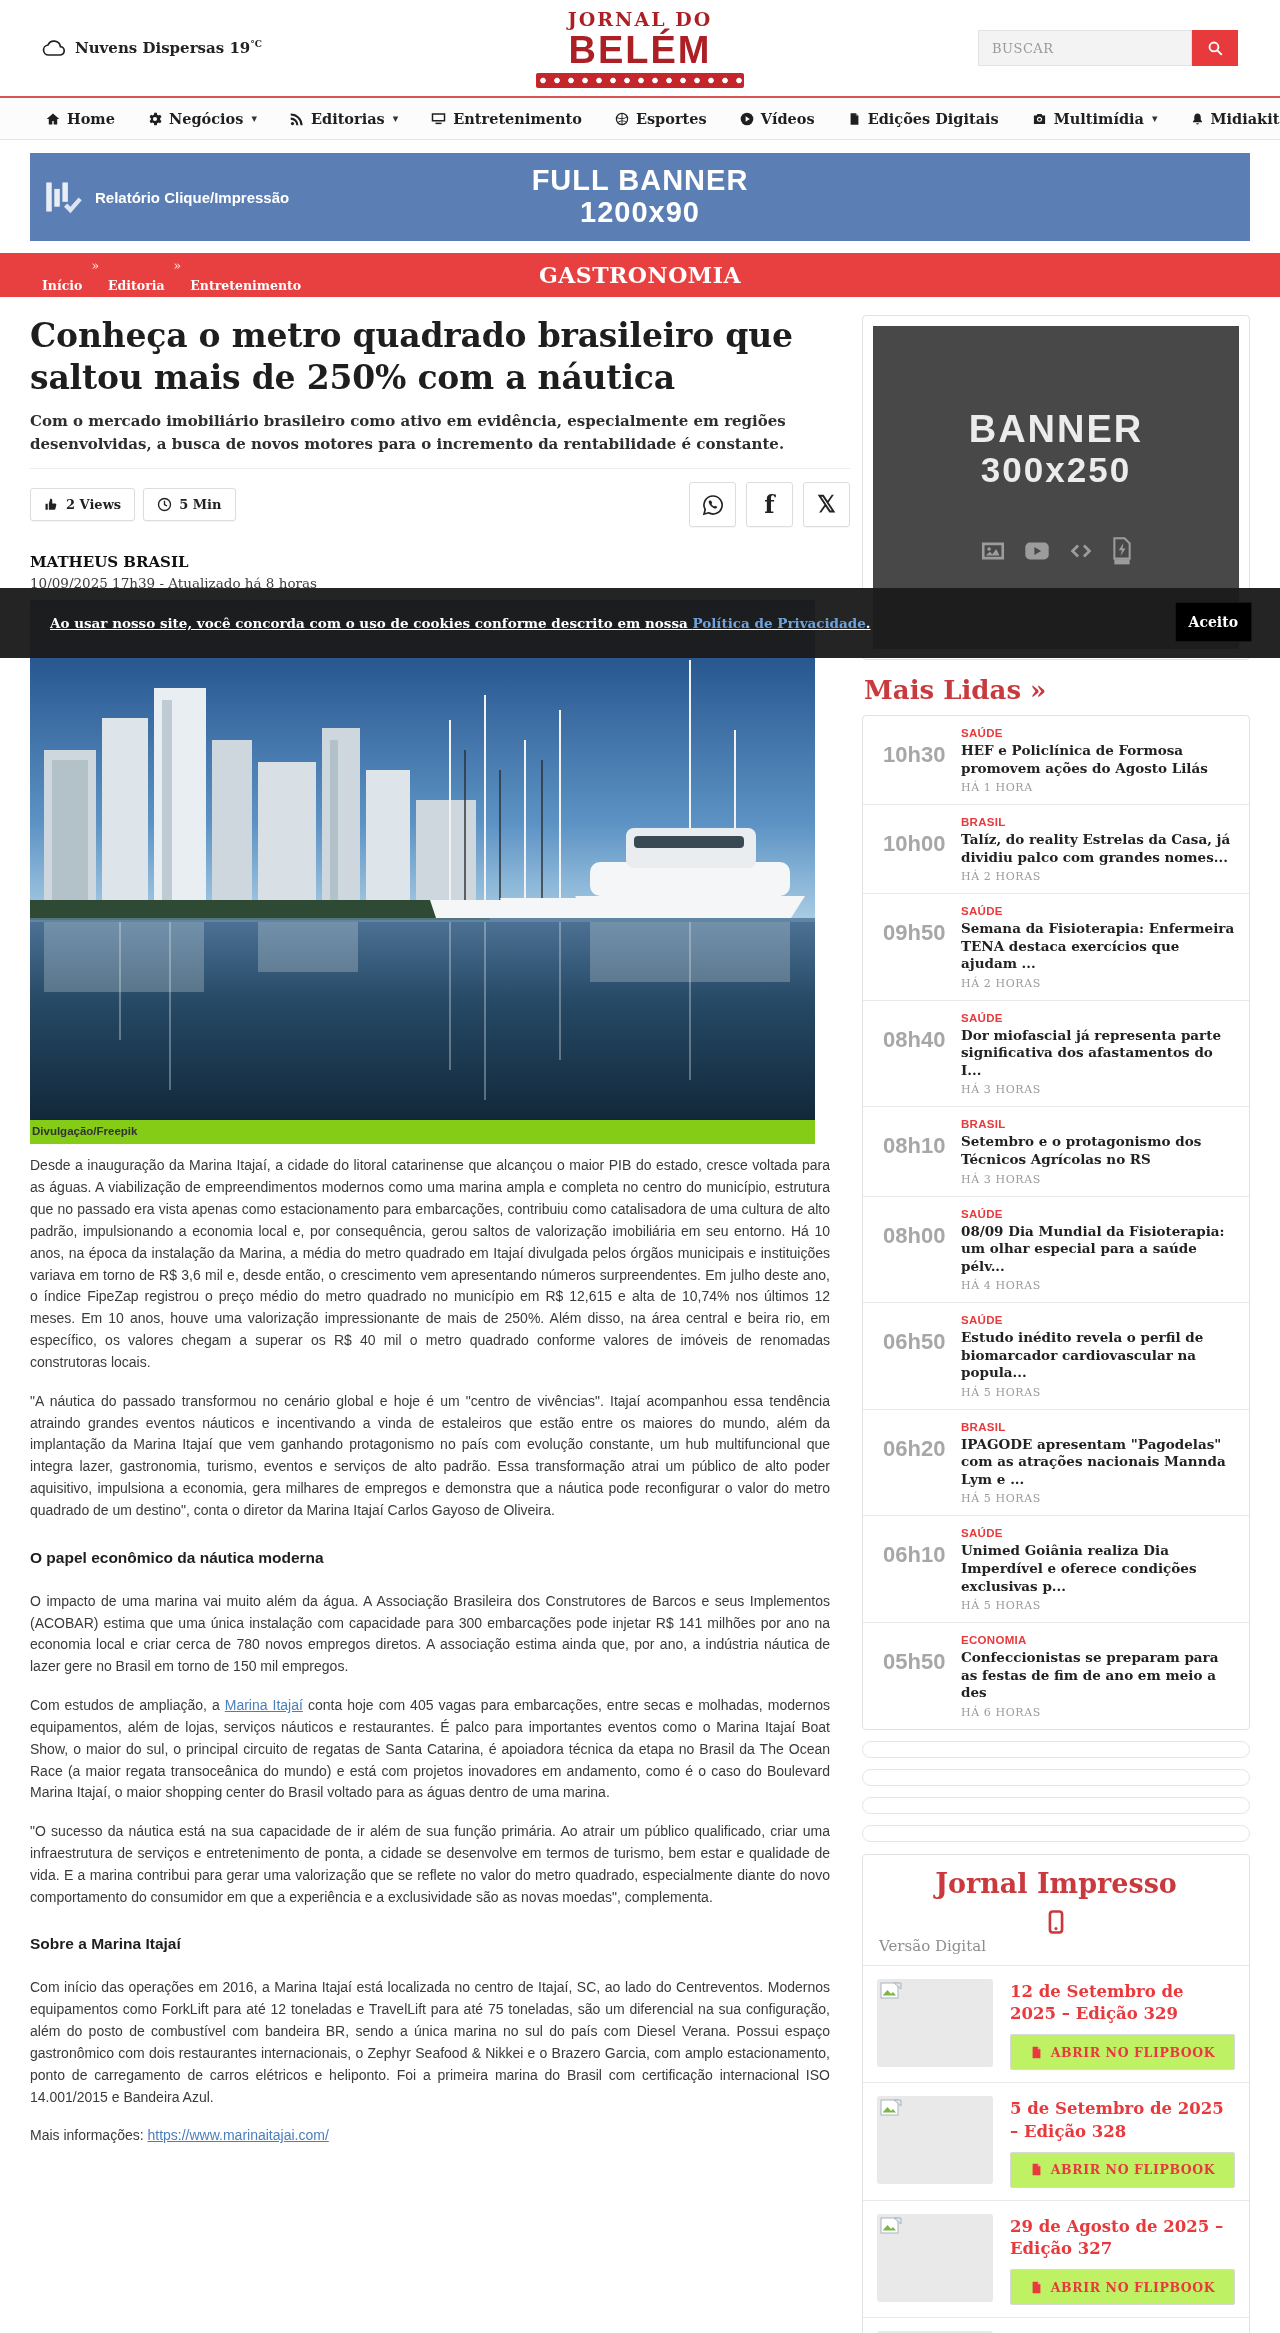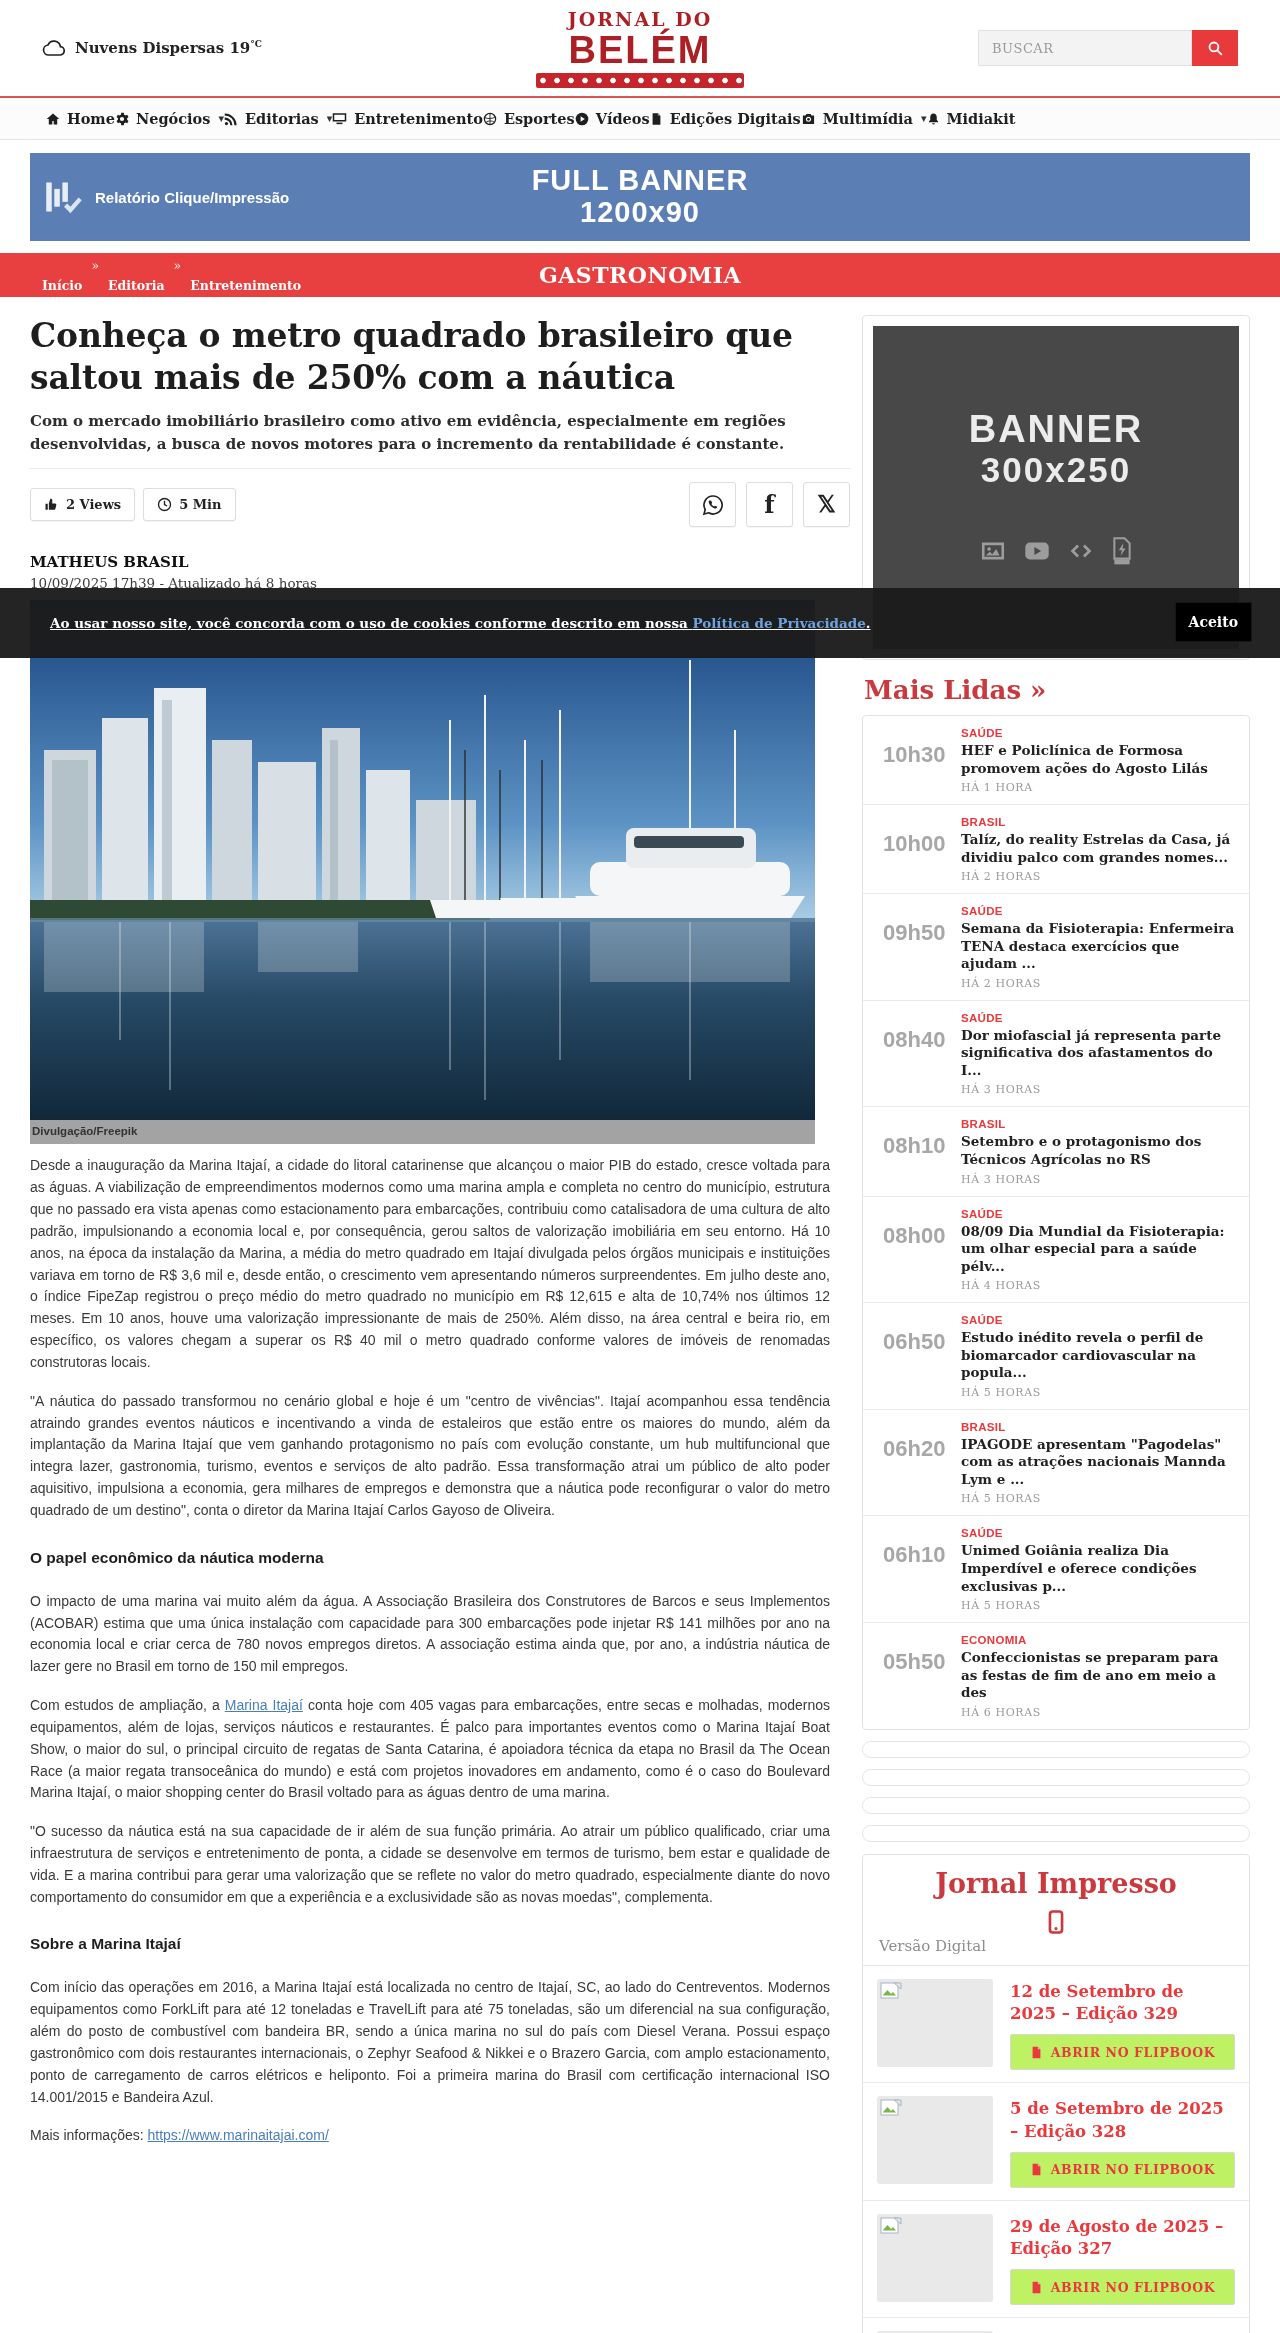--- a/index.html
+++ b/index.html
@@ -19,21 +19,21 @@
     background-image:radial-gradient(circle at 7px 7.5px, #fff 2.4px, rgba(255,255,255,0) 3.2px);
     background-size:14px 15px; background-repeat:repeat-x; }
   .search { margin-left:auto; display:flex; }
   .search input { width:214px; height:36px; background:#f3f3f3; border:1px solid #e2e2e2; padding:0 13px;
     font:13px "DejaVu Serif", serif; color:#666; letter-spacing:.5px; }
   .search input::placeholder { color:#9a9a9a; }
   .search .go { width:46px; height:36px; border:none; background:#e8393d; color:#fff; cursor:pointer; display:flex; align-items:center; justify-content:center; }
 
   
   .nav { border-top:2px solid #d85552; border-bottom:1px solid #e6e6e6; background:#fcfcfc; height:44px;
-    display:flex; align-items:center; padding:16px 46px; }
+    display:flex; align-items:center; padding:16px 46px; gap:33px; }
   .nav-item { display:flex; align-items:center; gap:7px; font:700 14.5px "DejaVu Serif", serif; color:#1f1f1f; cursor:pointer; white-space:nowrap; }
   .nav-item .nicon { display:flex; color:#1f1f1f; }
   .nav-item .caret { font-size:11px; margin-left:1px; color:#333; }
   .icon svg, .nicon svg, [data-icon] svg { display:block; }
 
   
   .fb-zone { padding:13px 30px 12px; }
   .fullbanner { height:88px; background:#5b7fb5; position:relative; display:flex; align-items:center; color:#fff; cursor:pointer; }
   .report { display:flex; align-items:center; gap:10px; margin-left:13px; z-index:2; }
   .report .rlabel { font:700 15px "Liberation Sans", sans-serif; }
@@ -60,21 +60,21 @@
     padding:8px 13px; font:700 13px "DejaVu Serif", serif; color:#222; display:flex; align-items:center; gap:7px; }
   .shares { margin-left:auto; display:flex; gap:10px; }
   .share { width:47px; height:45px; border:1px solid #ddd; border-radius:3px; background:#fff; cursor:pointer;
     display:flex; align-items:center; justify-content:center; color:#222; box-shadow:0 1px 1px rgba(0,0,0,.04); }
   .share .fglyph { font:700 24px "DejaVu Serif", serif; }
   .share .xglyph { font:800 23px "Liberation Sans", sans-serif; }
   .author { margin-top:26px; font:700 15px "DejaVu Serif", serif; color:#111; }
   .dateline { margin-top:4px; font:13.5px "DejaVu Serif", serif; color:#3d3d3d; }
   figure.hero { margin-top:9px; }
   .hero-img { width:785px; height:520px; display:block; }
-  .caption { width:785px; background:#a3a3a3; font:700 11.5px "Liberation Sans", sans-serif; color:#333; padding:5px 2px 7px; }
+  .caption { width:785px; background:#84cc16; font:700 11.5px "Liberation Sans", sans-serif; color:#333; padding:5px 2px 7px; }
 
   .body-text { margin-top:11px; width:800px; }
   .body-text p { font:14px/1.56 "Liberation Sans", sans-serif; color:#3a3a3a; text-align:justify; margin:0 0 17px; }
   .body-text h3 { font:700 15.5px "Liberation Sans", sans-serif; color:#1e1e1e; margin:27px 0 24px; }
   a.link { color:#4a7ebb; text-decoration:underline; cursor:pointer; }
 
   
   .card { background:#fff; border:1px solid #e2e2e2; border-radius:4px; }
   .adcard { padding:10px; height:345px; cursor:pointer; }
   .adbox { background:#484848; height:100%; display:flex; flex-direction:column; align-items:center; justify-content:center; }

